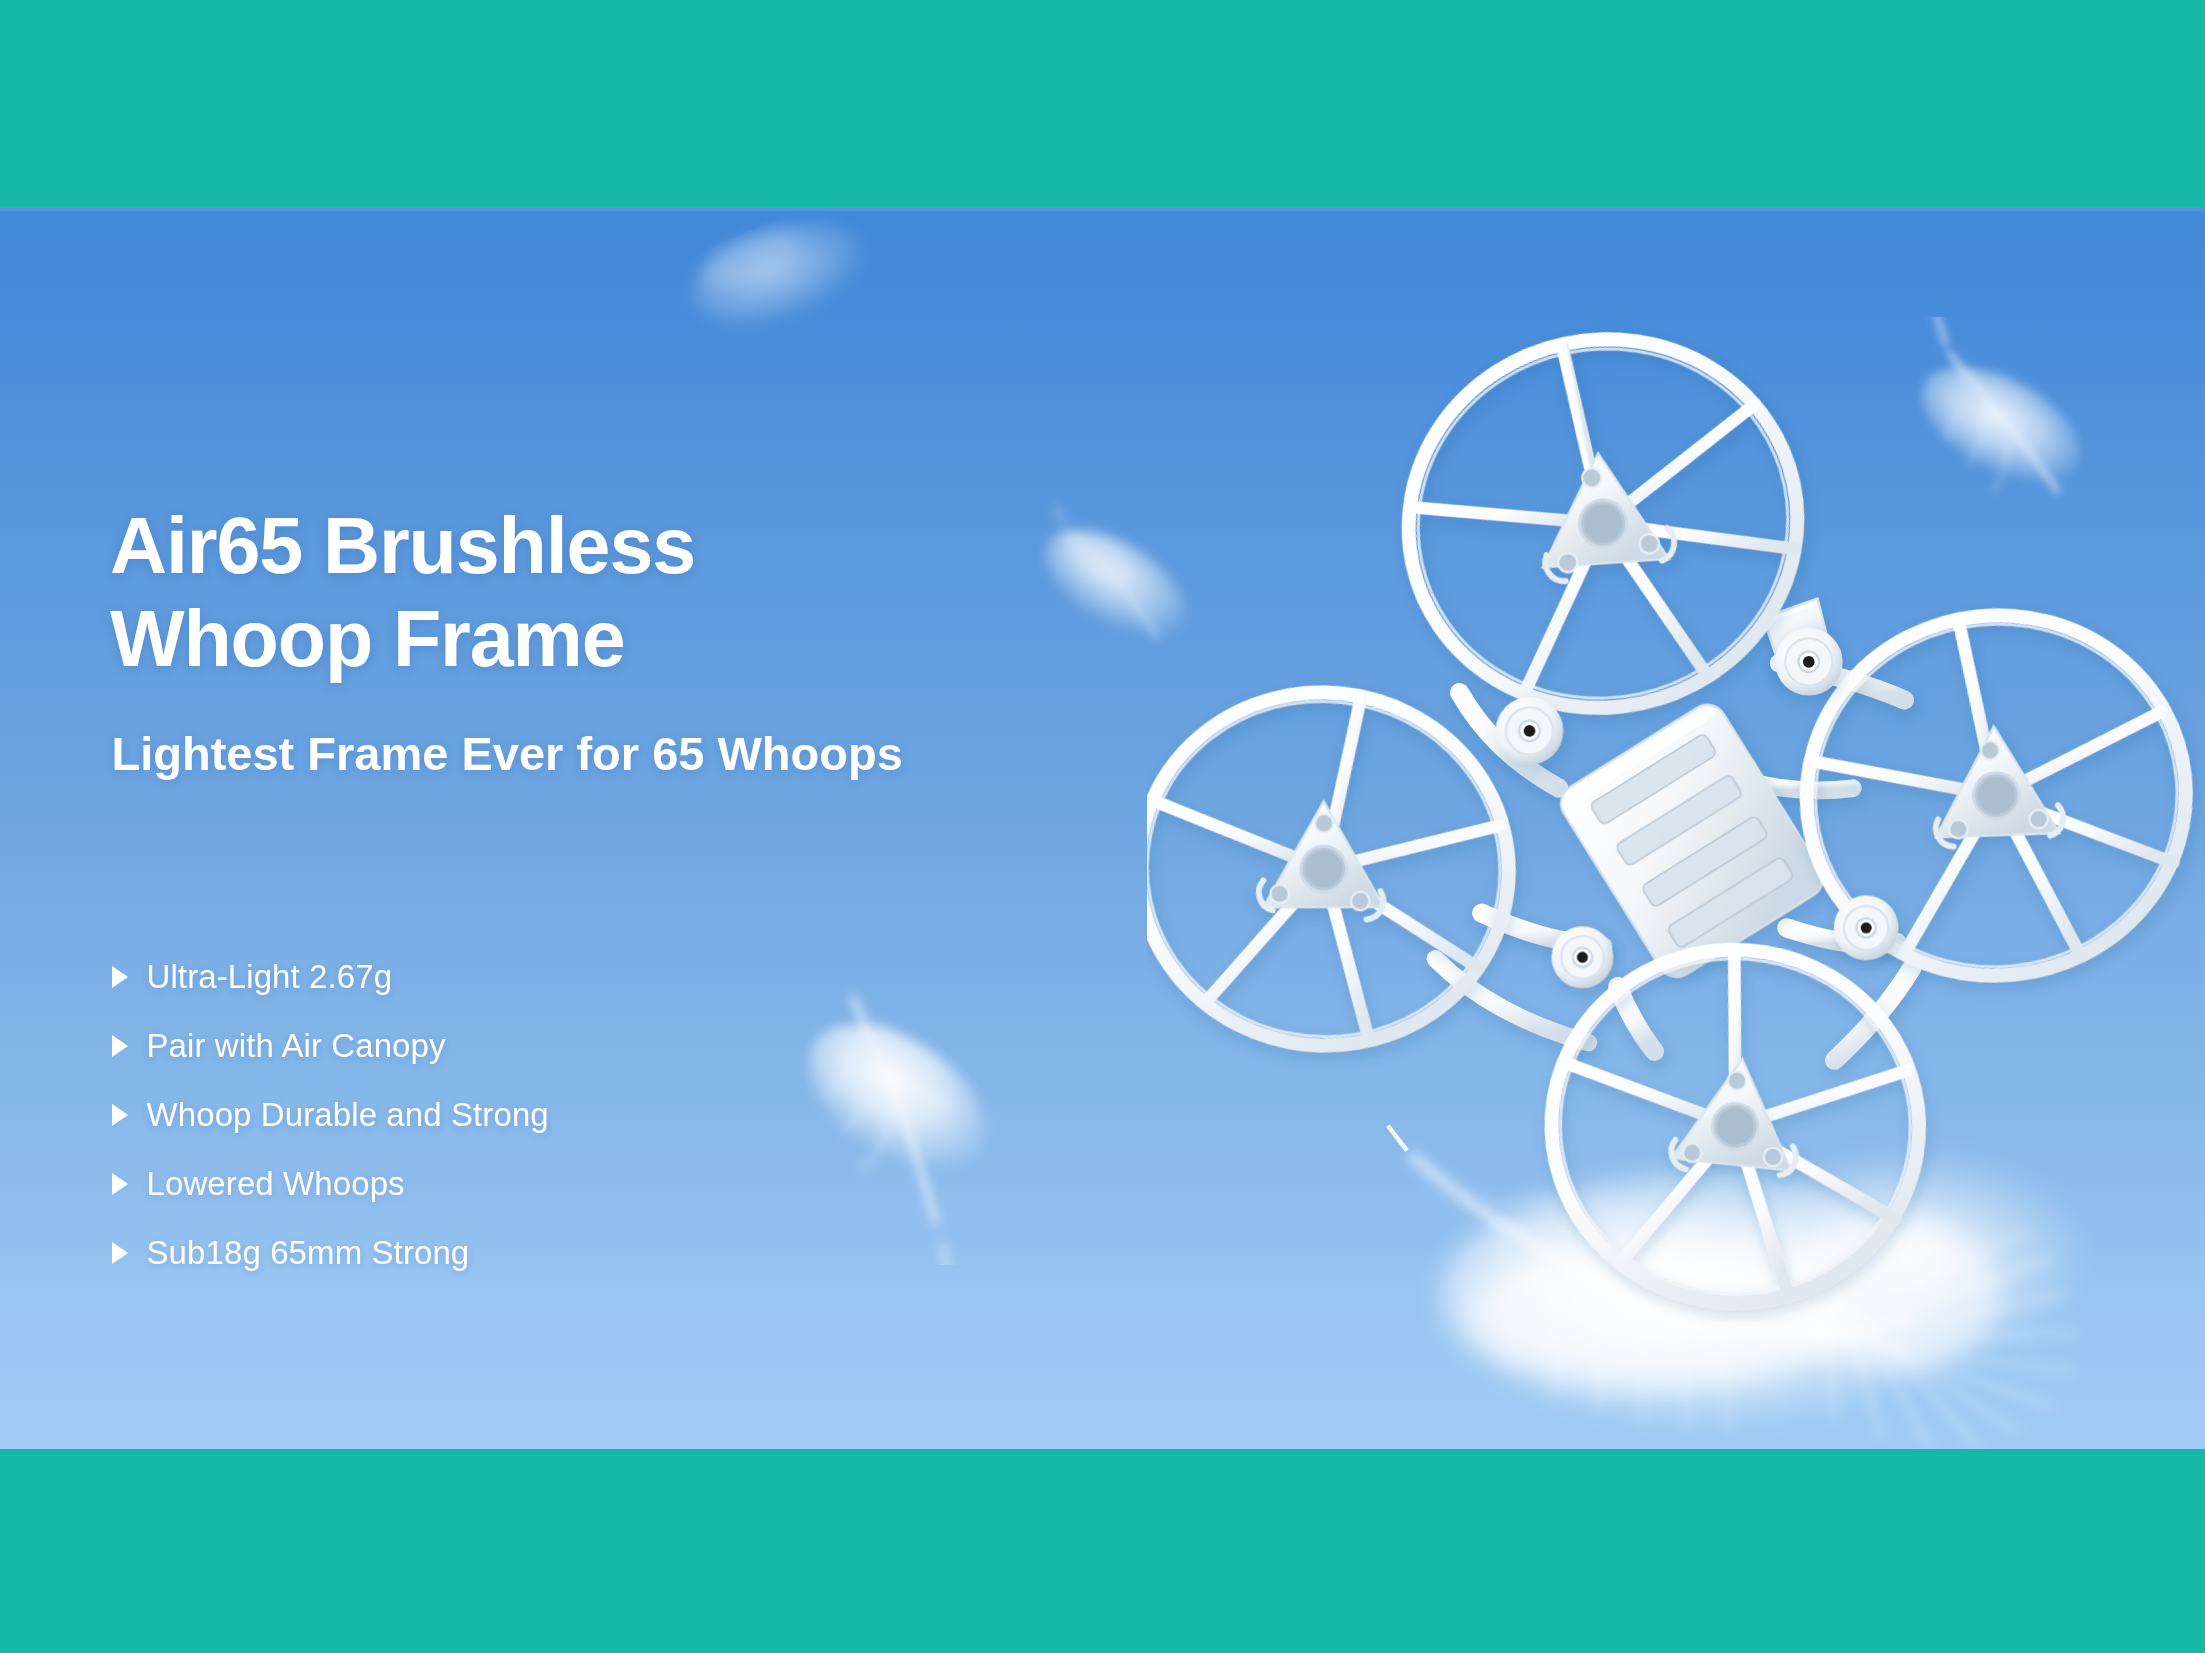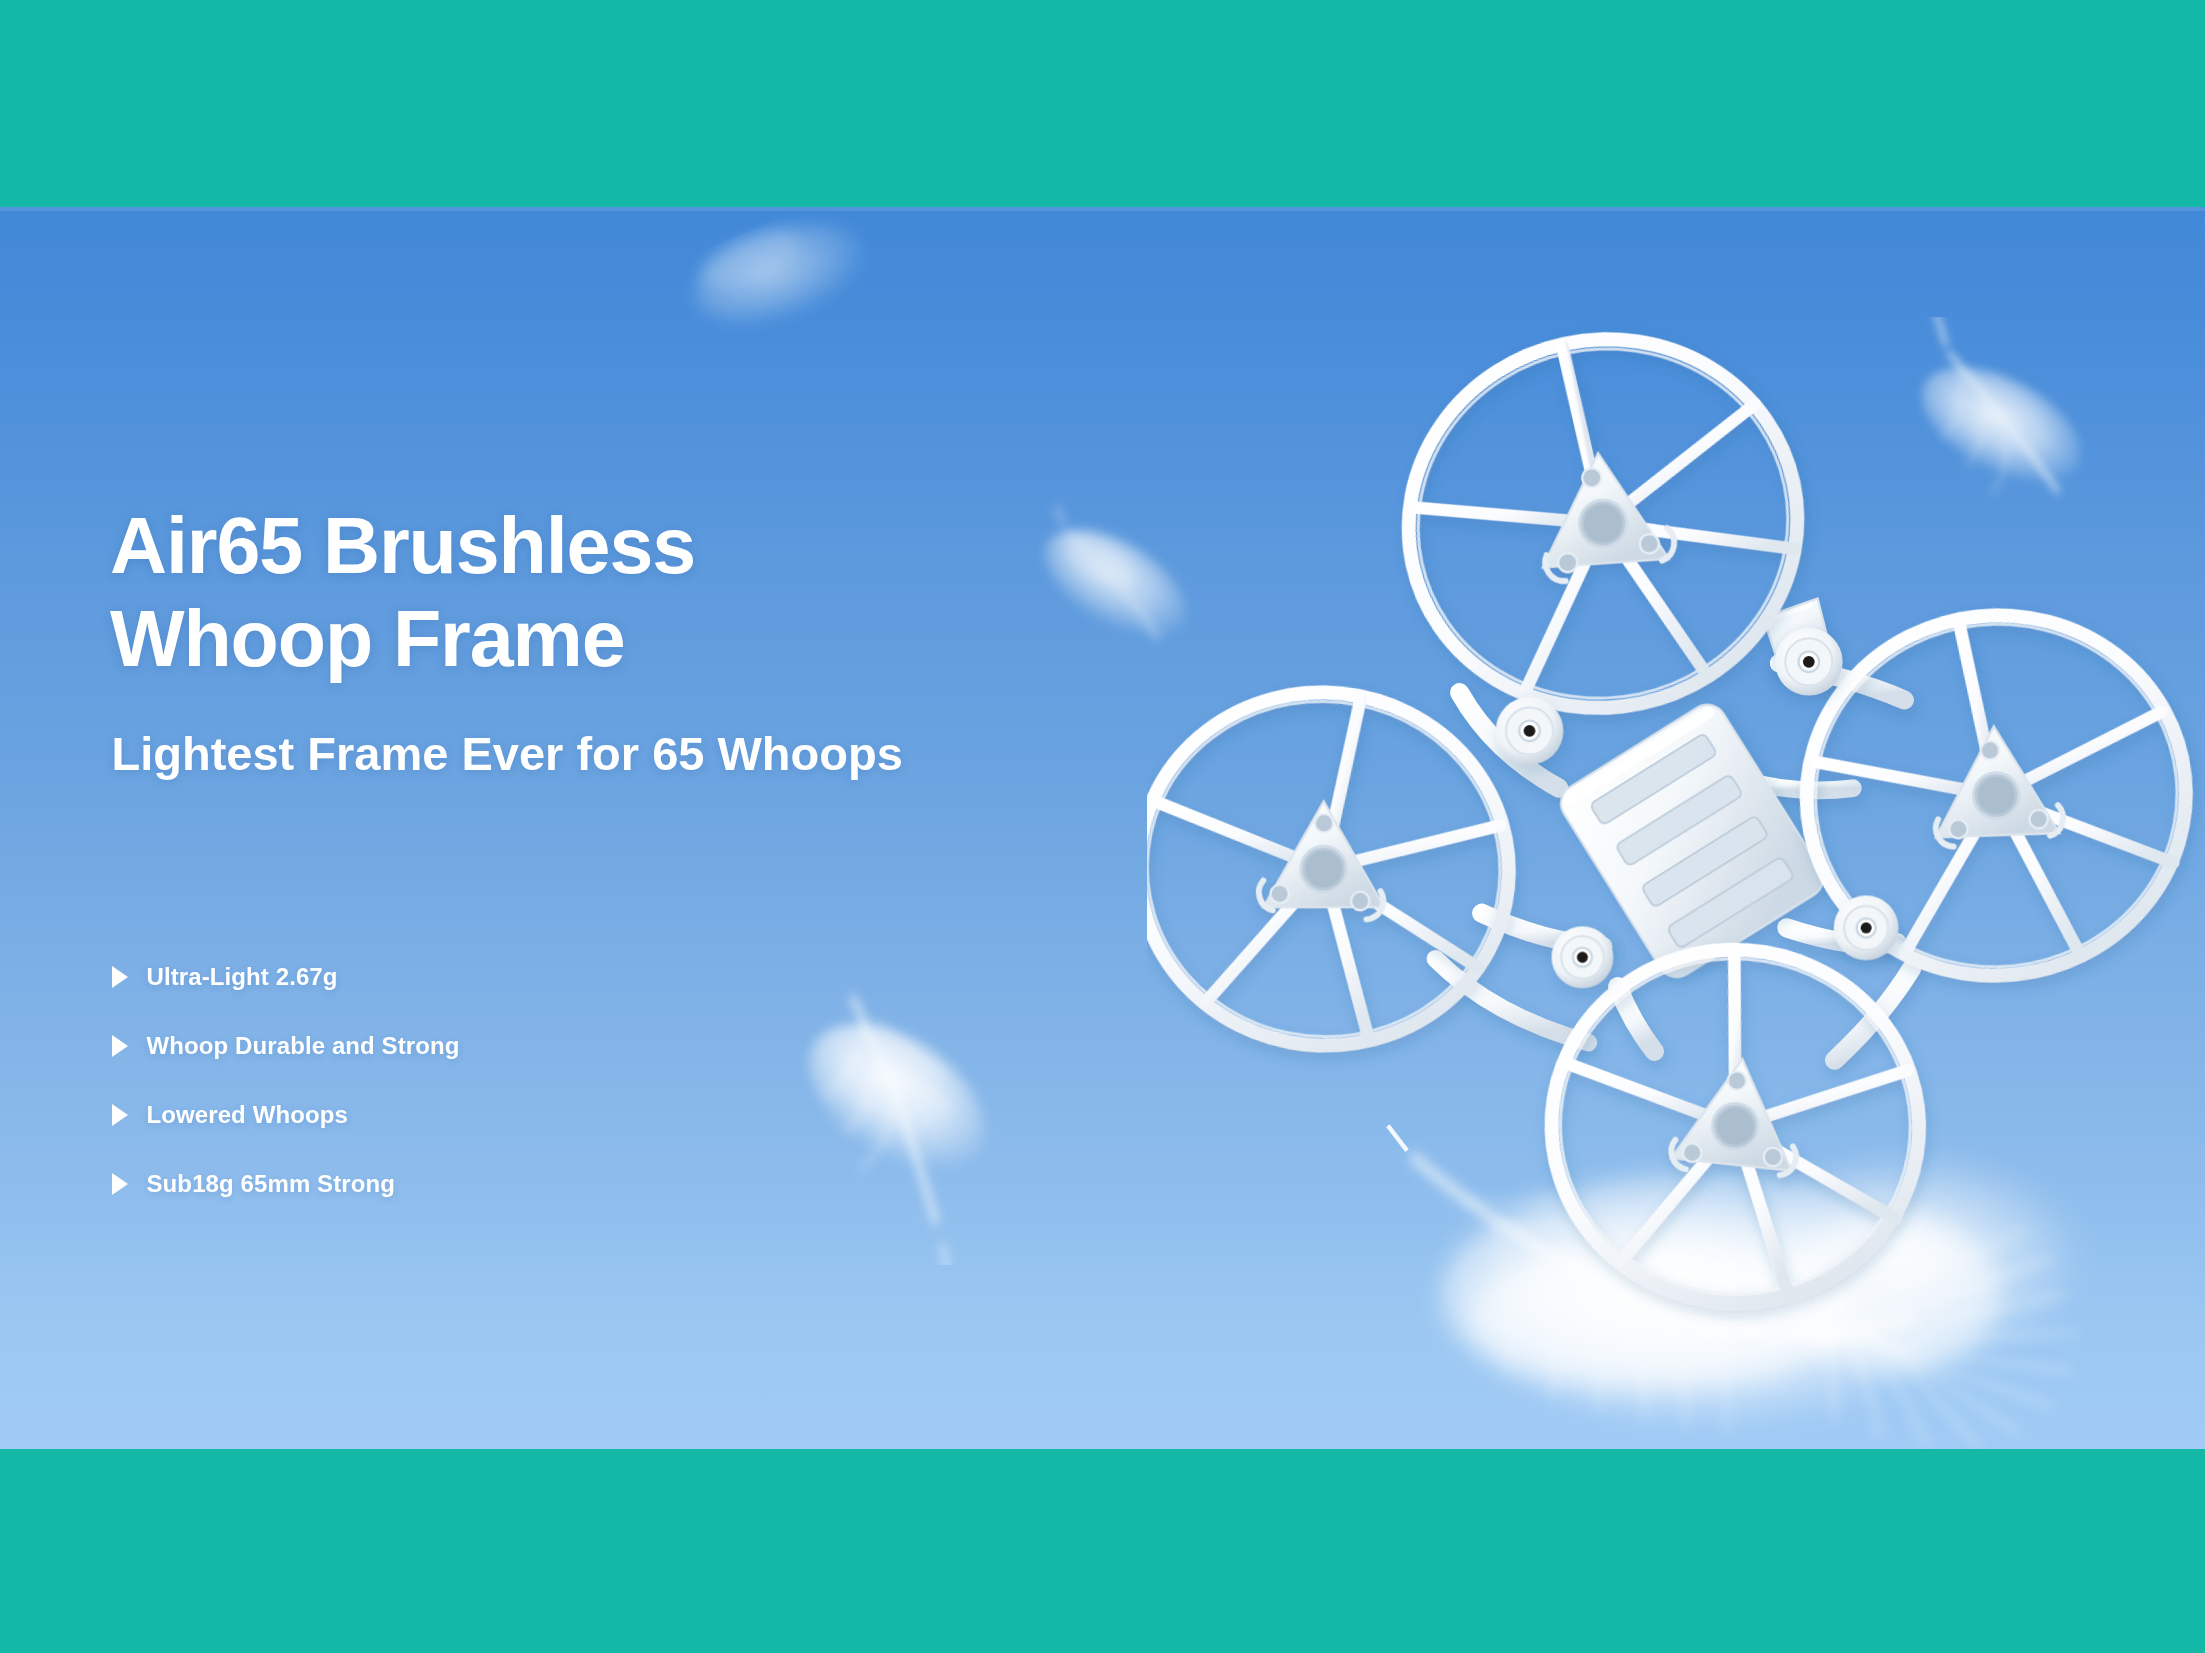--- a/index.html
+++ b/index.html
@@ -93,22 +93,22 @@
     top: 735px;
     list-style: none;
     margin: 0;
     padding: 0;
   }
   #feature-list li {
     display: flex;
     align-items: center;
     height: 69px;
     color: #ffffff;
-    font-size: 24px;
-    font-weight: 700;
+    font-size: 33px;
+    font-weight: 400;
     letter-spacing: 0.1px;
     text-shadow: 0 1.5px 7.4px rgba(30,80,150,0.18);
   }
   .bullet-marker {
     display: inline-block;
     width: 0;
     height: 0;
     margin-right: 19px;
     margin-left: 1.5px;
     border-top: 11px solid transparent;
@@ -524,20 +524,24 @@
 
       <p class="subhead">Lightest Frame Ever for 65 Whoops</p>
 
       <ul id="feature-list">
         <li>
           <span class="bullet-marker"></span>
           <span>Ultra-Light 2.67g</span>
         </li>
         <li>
           <span class="bullet-marker"></span>
+          <span>Pair with Air Canopy</span>
+        </li>
+        <li>
+          <span class="bullet-marker"></span>
           <span>Whoop Durable and Strong</span>
         </li>
         <li>
           <span class="bullet-marker"></span>
           <span>Lowered Whoops</span>
         </li>
         <li>
           <span class="bullet-marker"></span>
           <span>Sub18g 65mm Strong</span>
         </li>

